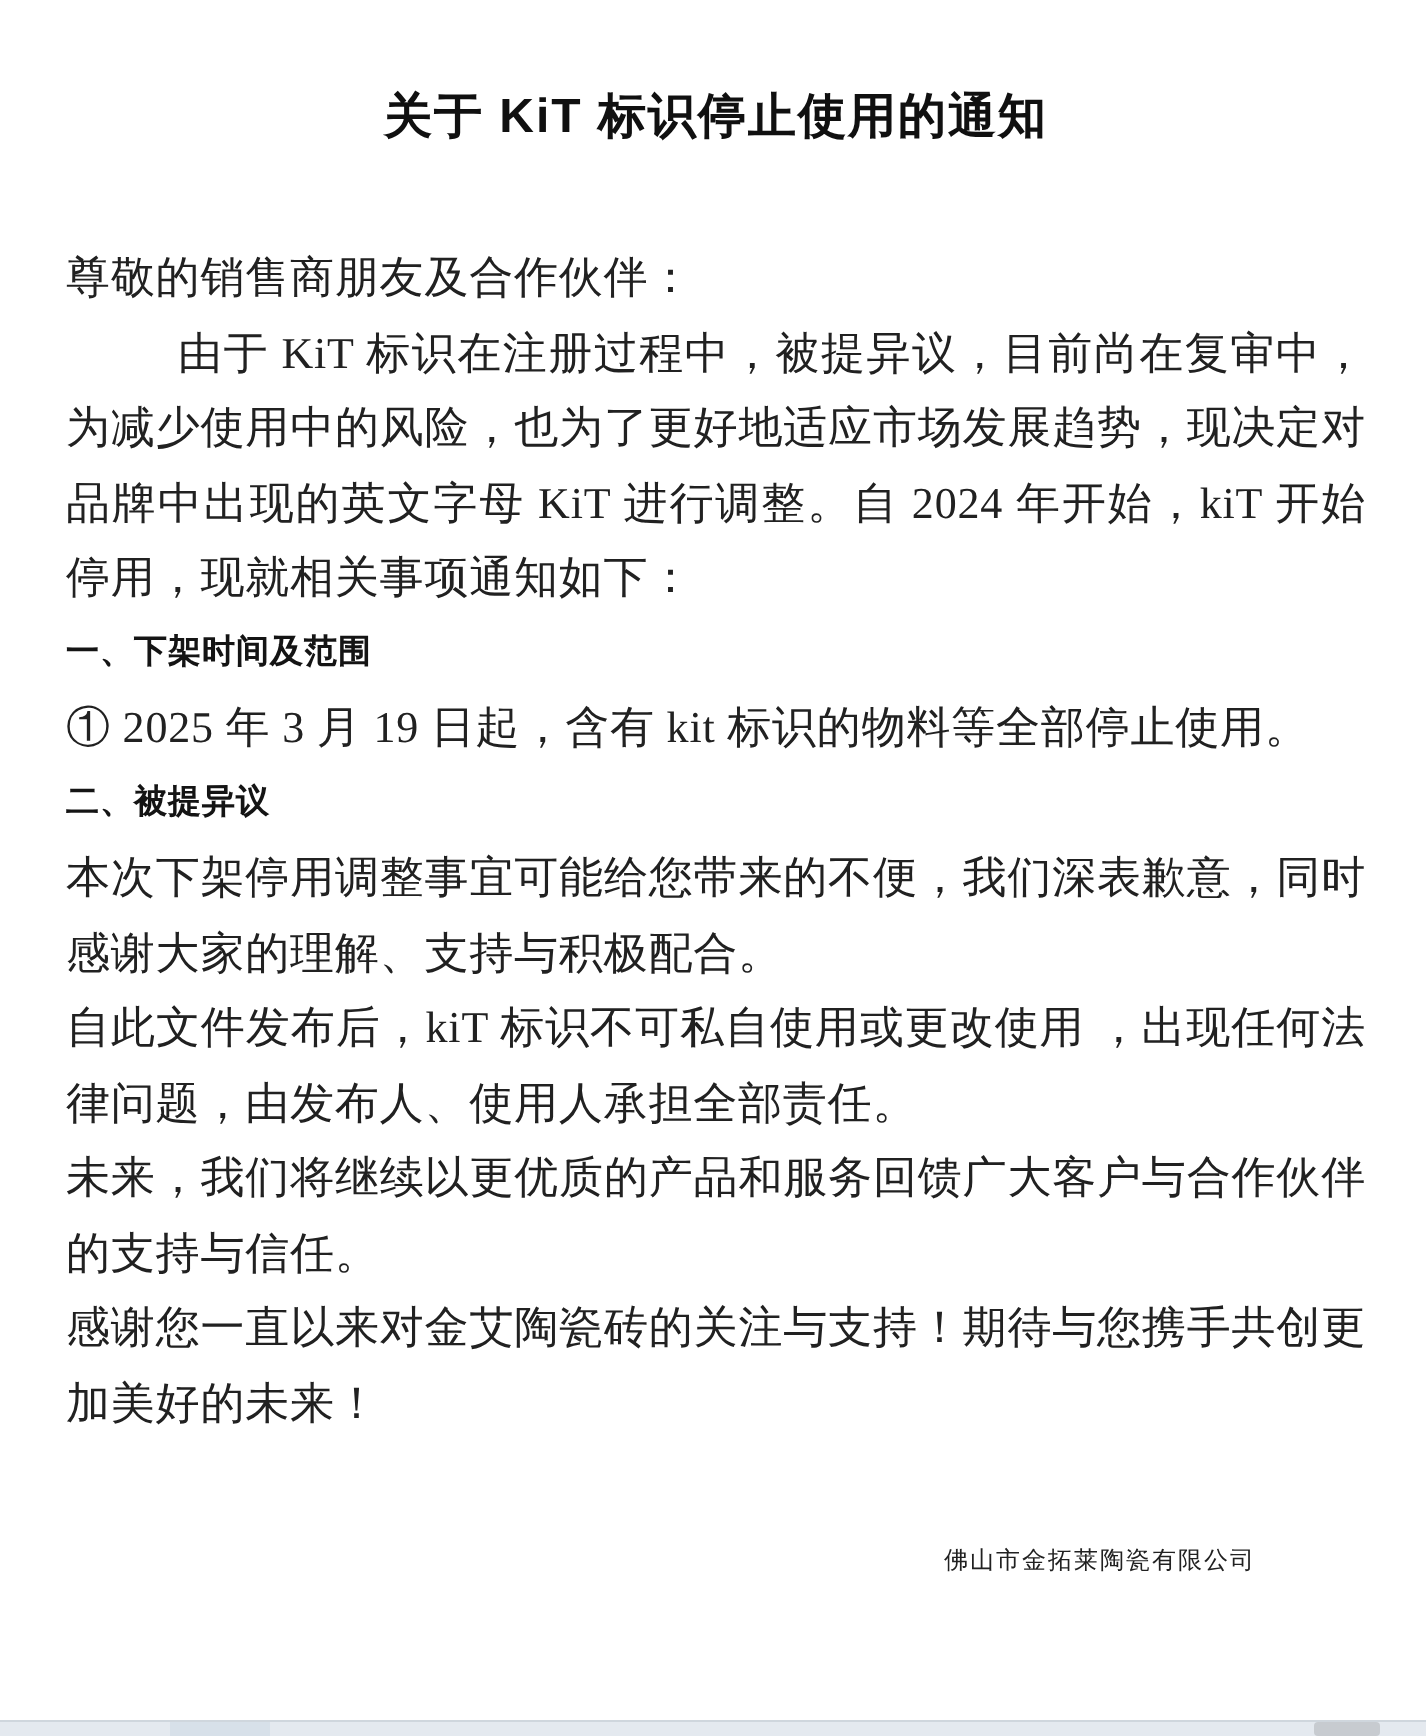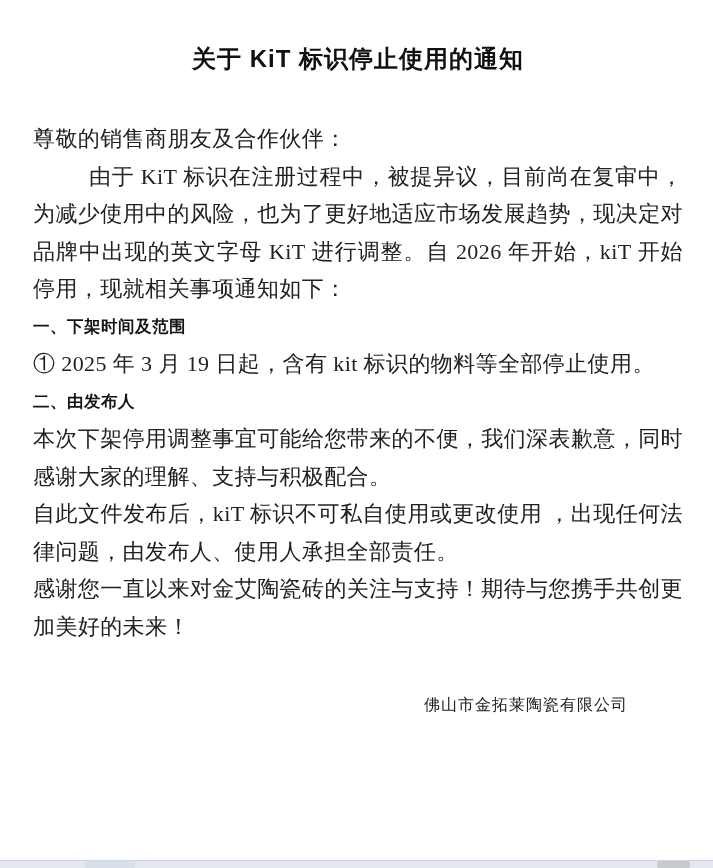--- a/index.html
+++ b/index.html
@@ -56,21 +56,21 @@
     color: #141414;
     letter-spacing: 0.5px;
   }
   .signature {
     margin: 40px 55px 0 auto;
     width: max-content;
     text-align: center;
   }
   .signature p {
     margin: 0;
-    font-size: 16px;
+    font-size: 12px;
     line-height: 40px;
     letter-spacing: 1px;
   }
   
   .bottom-bar {
     position: absolute;
     left: 0; bottom: 0;
     width: 713px;
     height: 7px;
     background: #e4e9ef;
@@ -92,33 +92,34 @@
 </style>
 </head>
 <body>
 
 <div class="page">
 
   <h1 class="doc-title">关于 KiT 标识停止使用的通知</h1>
 
   <p class="body-text salutation">尊敬的销售商朋友及合作伙伴：</p>
 
-  <p class="body-text intro">由于 KiT 标识在注册过程中，被提异议，目前尚在复审中，为减少使用中的风险，也为了更好地适应市场发展趋势，现决定对品牌中出现的英文字母 KiT 进行调整。自 2026 年开始，kiT 开始停用，现就相关事项通知如下：</p>
+  <p class="body-text intro">由于 KiT 标识在注册过程中，被提异议，目前尚在复审中，为减少使用中的风险，也为了更好地适应市场发展趋势，现决定对品牌中出现的英文字母 KiT 进行调整。自 2024 年开始，kiT 开始停用，现就相关事项通知如下：</p>
 
   <h2 class="sec-heading">一、下架时间及范围</h2>
 
   <p class="body-text">① 2025 年 3 月 19 日起，含有 kit 标识的物料等全部停止使用。</p>
 
 
-  <h2 class="sec-heading">二、由发布人</h2>
+  <h2 class="sec-heading">二、被提异议</h2>
 
   <p class="body-text">本次下架停用调整事宜可能给您带来的不便，我们深表歉意，同时感谢大家的理解、支持与积极配合。</p>
 
   <p class="body-text">自此文件发布后，kiT 标识不可私自使用或更改使用 ，出现任何法律问题，由发布人、使用人承担全部责任。</p>
 
+  <p class="body-text">未来，我们将继续以更优质的产品和服务回馈广大客户与合作伙伴的支持与信任。</p>
 
   <p class="body-text">感谢您一直以来对金艾陶瓷砖的关注与支持！期待与您携手共创更加美好的未来！</p>
 
   <div class="signature">
     <p>佛山市金拓莱陶瓷有限公司</p>
   </div>
 
 </div>
 
 <div class="bottom-bar">

